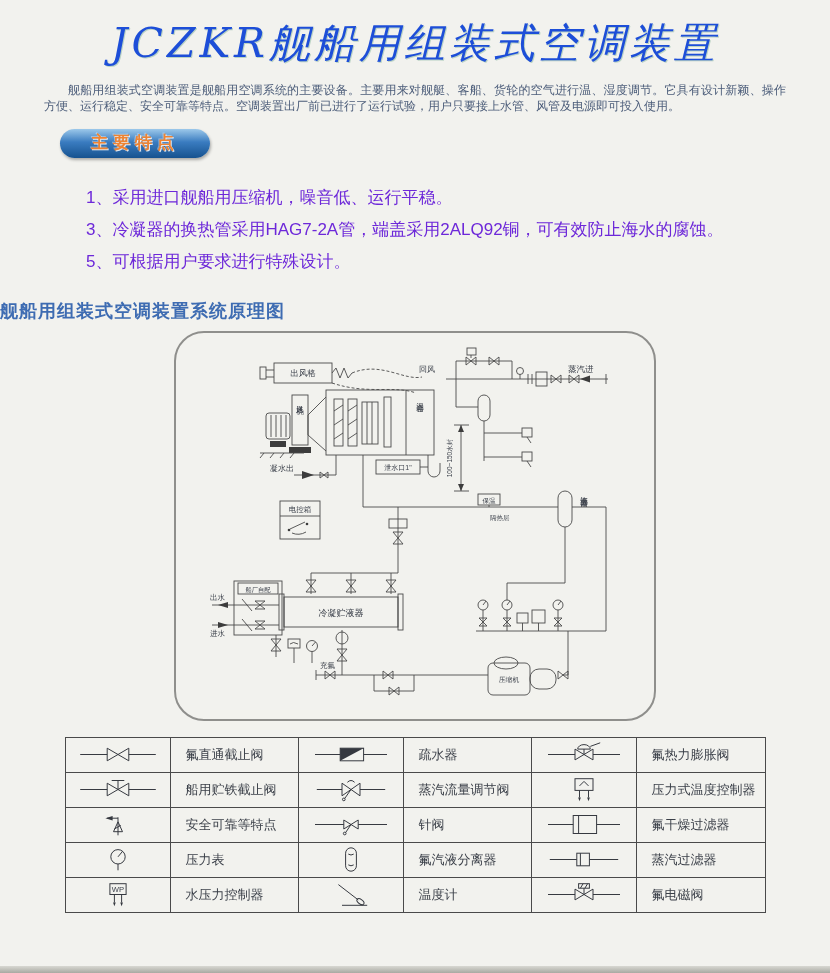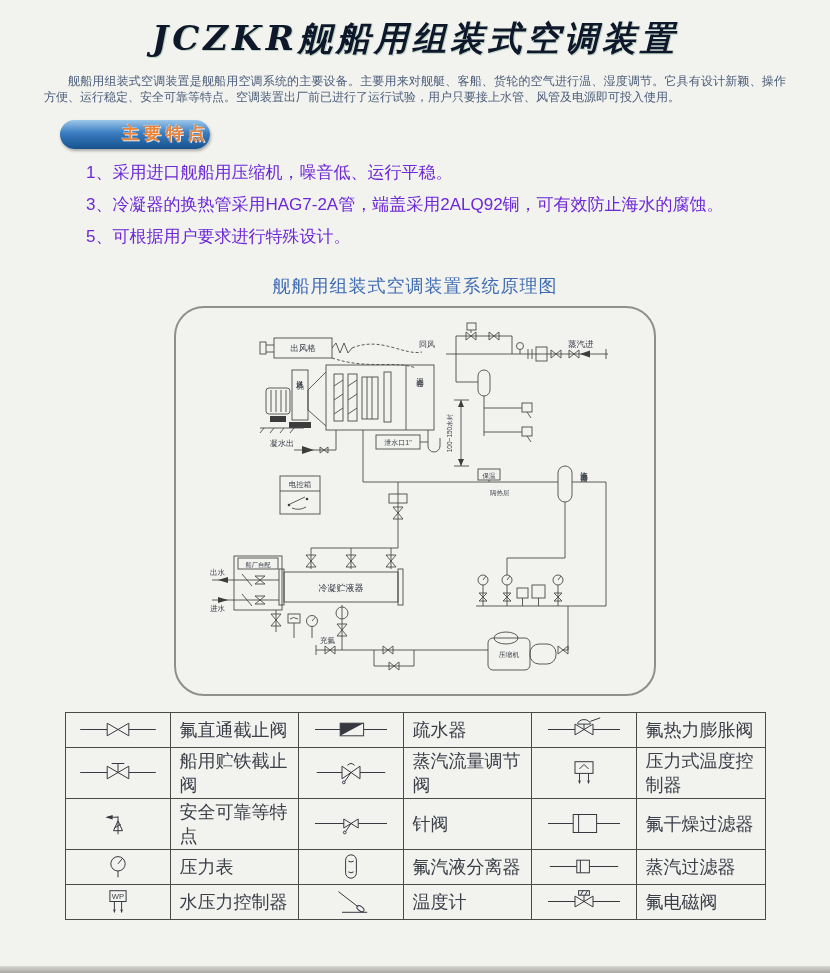--- a/index.html
+++ b/index.html
@@ -3,59 +3,59 @@
 <meta charset="utf-8">
 <style>
   html,body{margin:0;padding:0;}
   body{
     width:830px;height:973px;position:relative;overflow:hidden;
     background:#f2f2ee;
     font-family:"Liberation Sans",sans-serif;
   }
   .page-title{
     margin:0;padding-top:16px;text-align:center;
-    font-family:"DejaVu Serif",serif;font-style:italic;font-weight:bold;
-    font-size:34px;color:#0f172a;letter-spacing:4px;
+    font-family:"DejaVu Serif",serif;font-style:italic;font-weight:normal;
+    font-size:41px;color:#1d4ed8;letter-spacing:4px;
     text-shadow:1px 1px 0 rgba(20,120,70,.25);
   }
   .intro{
     margin:12px 44px 0 44px;color:#4b5c79;font-size:12px;line-height:1.32;
     text-align:justify;text-indent:2em;
   }
   .badge{
-    display:inline-block;margin:14px 0 0 60px;width:150px;height:29px;line-height:28px;
-    text-align:right;border-radius:15px;
+    display:inline-block;margin:14px 0 16px 60px;width:150px;height:29px;line-height:28px;
+    text-align:center;border-radius:15px;
     background:linear-gradient(180deg,#9cc8ea 0%,#3a7cc0 45%,#16528f 100%);
     color:#ee8433;font-weight:bold;font-size:17px;letter-spacing:5px;
     text-shadow:1px 1px 0 rgba(255,255,255,.85),-1px -1px 0 rgba(255,255,255,.35);
     box-shadow:1px 2px 3px rgba(0,0,0,.3);
   }
   ul.features{list-style:none;margin:12px 0 0 86px;padding:0;}
   ul.features li{color:#6d28d9;font-size:17px;margin-bottom:9px;}
   .diagram-title{
-    margin:26px 0 0 0;text-align:center;color:#3e6cb2;font-weight:normal;
+    margin:26px 0 0 0;color:#3e6cb2;font-weight:bold;
     font-size:18px;letter-spacing:1px;
   }
   .diagram-wrap{
     width:478px;height:386px;margin:8px auto 0 auto;
     border:2px solid #8f8f8c;border-radius:30px;position:relative;background:transparent;
   }
   .diagram-wrap svg{display:block;}
   svg .ln{stroke:#4a4a4a;stroke-width:0.9;fill:none;}
   svg .fil{fill:#3c3c3c;stroke:none;}
   svg text{fill:#3c414b;stroke:none;font-family:"Liberation Sans",sans-serif;}
   svg .vtx{writing-mode:vertical-rl;text-orientation:upright;letter-spacing:1px;}
   table.legend{
     margin:16px auto 0 auto;border-collapse:collapse;table-layout:fixed;width:700px;
   }
   table.legend td{
     border:1px solid #4a4a4a;height:32px;overflow:hidden;
   }
   table.legend td.sym{text-align:center;vertical-align:middle;}
-  table.legend td.lab{padding-left:9px;font-size:18px;color:#3a3f48;}
+  table.legend td.lab{padding-left:15px;font-size:13px;color:#3a3f48;}
   .symsvg{vertical-align:middle;}
   .page-bottom-edge{
     position:absolute;left:0;bottom:0;width:100%;height:7px;
     background:linear-gradient(180deg,#d8d8d2,#a9a9a2);
   }
 </style>
 </head>
 <body>
 
 

